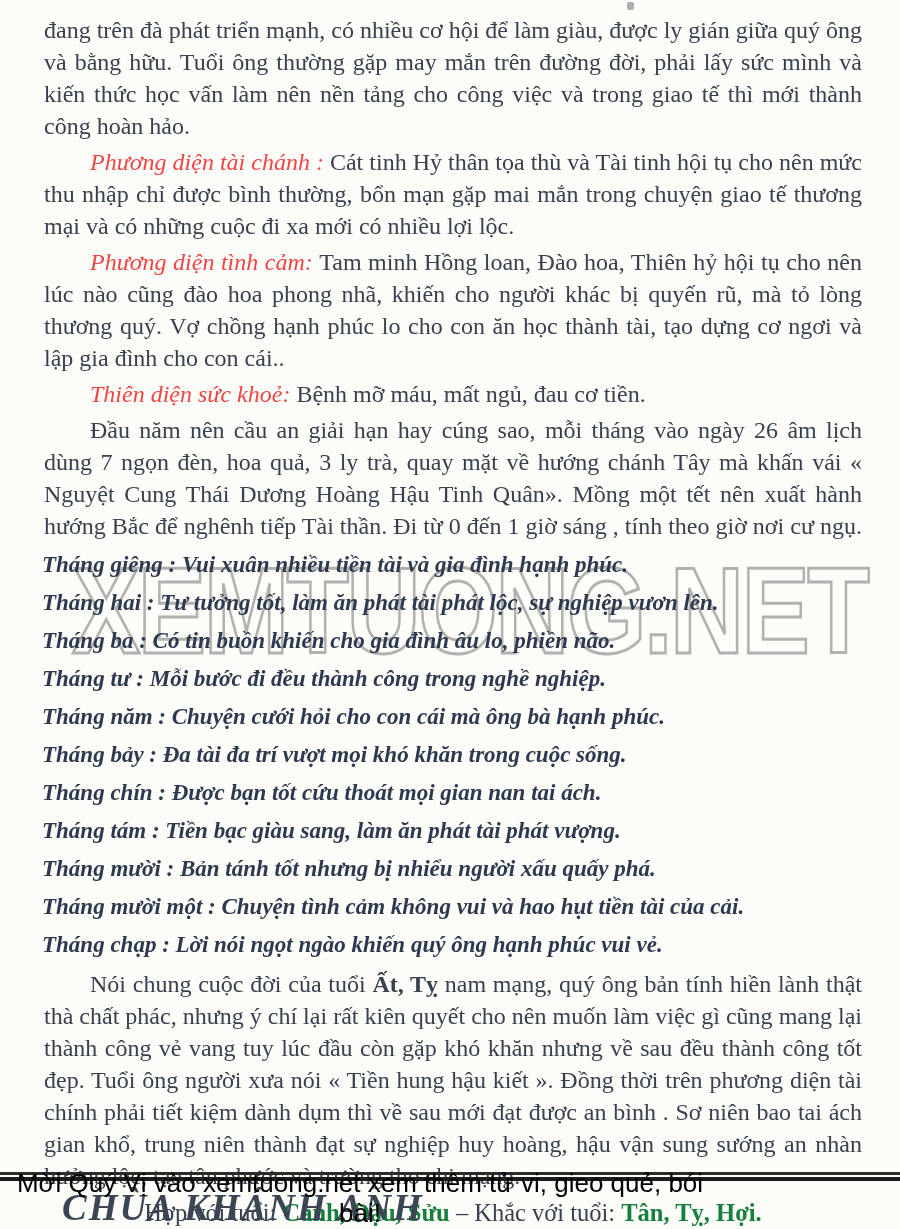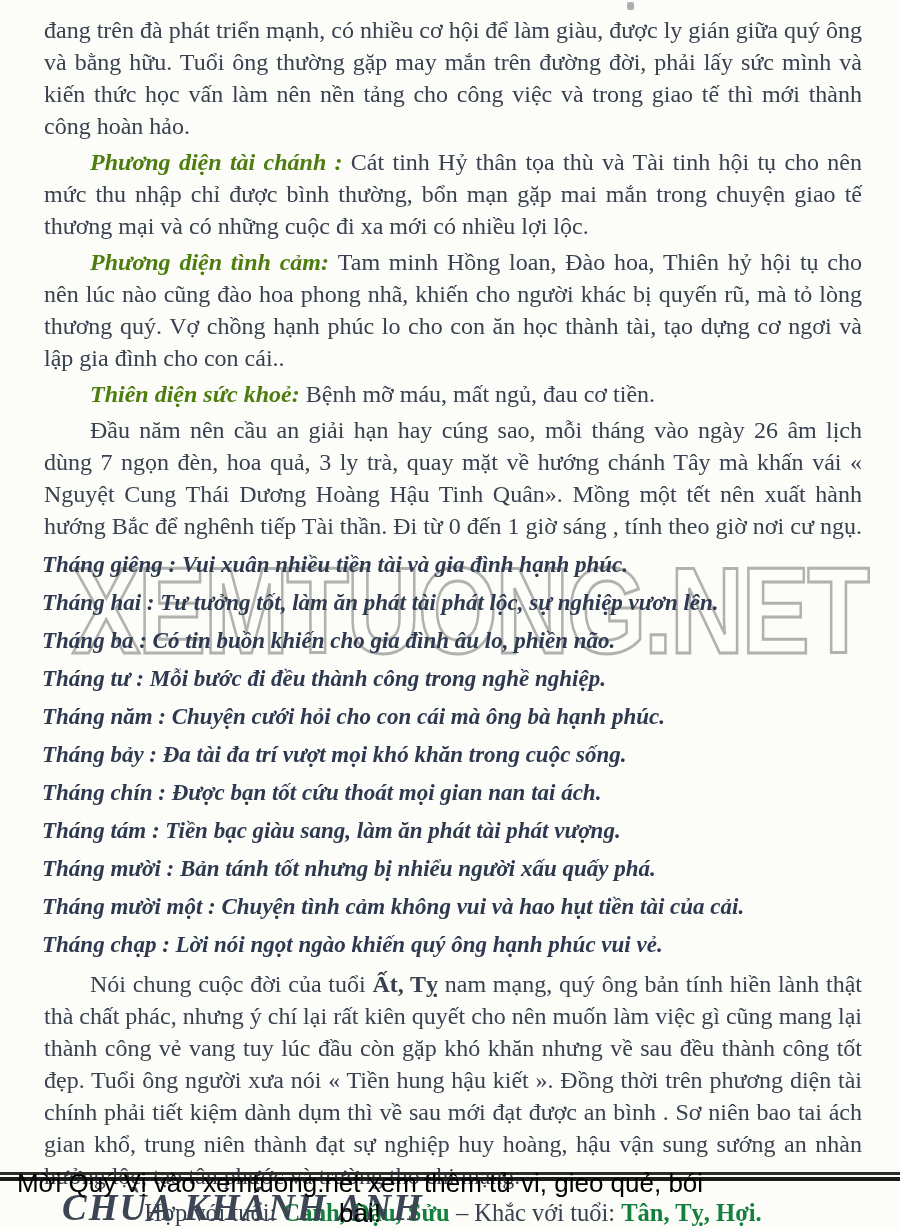--- a/index.html
+++ b/index.html
@@ -43,23 +43,23 @@
   .para{
     margin:4px;
     font-size:24px;
     line-height:32px;
     text-align:justify;
     text-indent:46px;
     color:#39414f;
   }
   .para.no-indent{text-indent:0;}
   .lead{
-    font-weight:bold;
+    font-weight:normal;
     font-style:italic;
-    color:#4d7c0f;
+    color:#ef4444;
   }
   .months{margin:3px 0 2px -6px;}
   .month{
     margin:8px;
     font-size:23px;
     line-height:30px;
     font-weight:bold;
     font-style:italic;
     color:#2e3950;
   }

